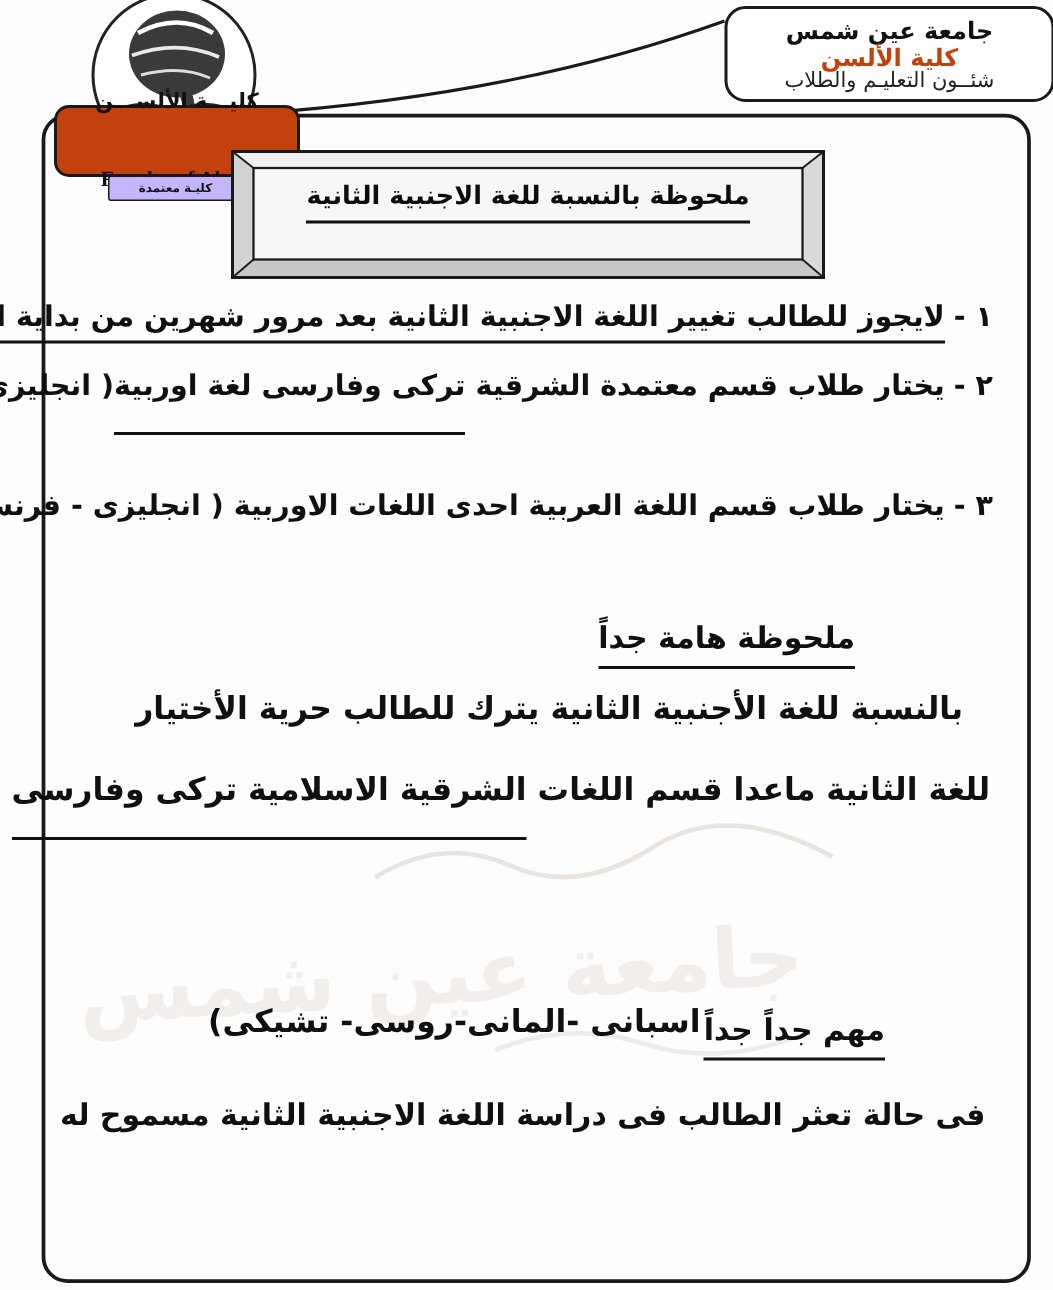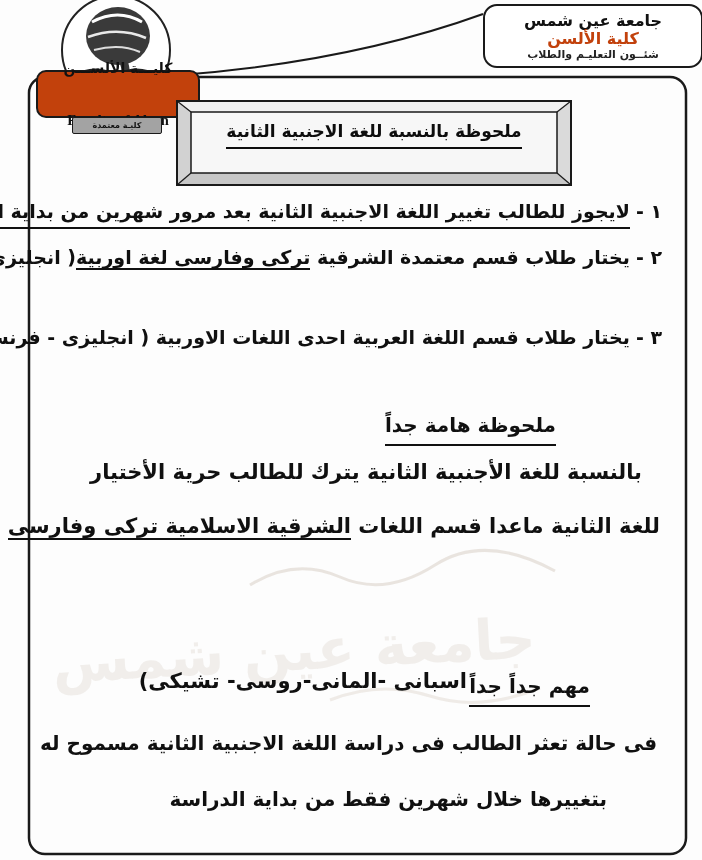--- a/index.html
+++ b/index.html
@@ -23,60 +23,60 @@
 
   
   .univ-box{
     position:absolute;left:483px;top:4px;width:216px;height:60px;z-index:3;
     background:#fff;border:2px solid #1a1a1a;border-radius:14px;
     display:flex;flex-direction:column;align-items:center;justify-content:center;
     direction:rtl;text-align:center;
   }
   .univ-box .l1{font-size:16px;font-weight:bold;color:#111;line-height:18px;}
   .univ-box .l2{font-size:16px;font-weight:bold;color:#c2410c;line-height:18px;}
-  .univ-box .l3{font-size:11px;font-weight:bold;color:#222;line-height:11px;margin-top:1px;}
+  .univ-box .l3{font-size:14px;font-weight:normal;color:#222;line-height:11px;margin-top:1px;}
 
   
   .logo-wrap{position:absolute;left:30px;top:0;width:180px;height:140px;z-index:3;}
   .logo-label{
     position:absolute;left:6px;top:70px;width:160px;height:44px;
     background:#c2410c;border:2px solid #1a1a1a;border-radius:10px;
     display:flex;flex-direction:column;align-items:center;justify-content:center;gap:35px;
   }
   .logo-label .ar{font-size:14px;font-weight:bold;color:#111;direction:rtl;line-height:17px;}
   .logo-label .en{font-family:"Liberation Serif",serif;font-size:14.5px;font-weight:bold;color:#111;line-height:17px;}
   .logo-accred{
     position:absolute;left:42px;top:117px;width:88px;height:15px;
-    background:#a3a3a3;border:1.5px solid #1a1a1a;border-radius:2px;
+    background:#c4b5fd;border:1.5px solid #1a1a1a;border-radius:2px;
     display:flex;align-items:center;justify-content:center;
     font-size:8px;font-weight:bold;color:#111;direction:rtl;
   }
 
   
-  .title-box{position:absolute;left:176px;top:100px;width:396px;height:70px;z-index:3;}
+  .title-box{position:absolute;left:154px;top:100px;width:396px;height:70px;z-index:3;}
   .title-box svg{position:absolute;left:0;top:0;}
   .title-box .title-text{
     position:absolute;inset:12px 15px 13px 15px;
     display:flex;align-items:center;justify-content:center;
     direction:rtl;
   }
   .title-box .title-text span{
     font-size:17px;font-weight:bold;color:#0d0d0d;
     border-bottom:2.5px solid #0d0d0d;padding-bottom:6px;white-space:nowrap;
   }
 
   
   .line{
     position:absolute;z-index:2;direction:rtl;white-space:nowrap;
     font-weight:bold;color:#101010;
   }
   .rule{font-size:19px;}
   .rule .num{margin-left:6px;}
   .u-full{border-bottom:2.5px solid #111;padding-bottom:5px;}
-  .u-part{border-bottom:2.5px solid #111;padding-bottom:0;}
+  .u-part{border-bottom:2.5px solid #111;padding-bottom:20px;}
   .note-heading{font-size:20px;border-bottom:2.5px solid #111;padding-bottom:7px;}
   .big{font-size:21px;}
   .final{font-size:20px;}
 </style>
 </head>
 <body>
 
 <div class="page">
 
   <svg class="frame-svg" width="702" height="860" viewBox="0 0 702 860">
@@ -138,30 +138,29 @@
   </div>
 
   <div class="line rule" style="top:246px;right:40px;">
     <span class="num">٢ -</span><span>يختار طلاب قسم معتمدة الشرقية </span><span class="u-part">تركى وفارسى لغة اوربية</span><span>( انجليزى - فرنسى -</span>
   </div>
 
   <div class="line rule" style="top:326px;right:40px;">
     <span class="num">٣ -</span><span>يختار طلاب قسم اللغة العربية احدى اللغات الاوربية ( انجليزى - فرنسى - ايطالى -</span>
   </div>
 
-  <div class="line note-heading" style="top:413px;right:146px;">ملحوظة هامة جداً</div>
+  <div class="line note-heading" style="top:413px;right:132px;">ملحوظة هامة جداً</div>
 
   <div class="line big" style="top:514px;right:42px;">
     <span>للغة الثانية ماعدا قسم اللغات </span><span class="u-part">الشرقية الاسلامية تركى وفارسى</span>
   </div>
 
   <div class="line big" style="top:460px;right:60px;">بالنسبة للغة الأجنبية الثانية يترك للطالب حرية الأختيار</div>
 
 
   <div class="line big" style="top:622px;right:235px;margin-top:47px;">اسبانى -المانى-روسى- تشيكى)</div>
 
   <div class="line final" style="top:731px;right:45px;">فى حالة تعثر الطالب فى دراسة اللغة الاجنبية الثانية مسموح له</div>
 
   <div class="line note-heading" style="top:674px;right:112px;">مهم جداً جداً</div>
 
-  <div class="line final" style="top:787px;right:95px;">بتغييرها خلال شهرين فقط من بداية الدراسة</div>
 
 </div>
 
 </body></html>

